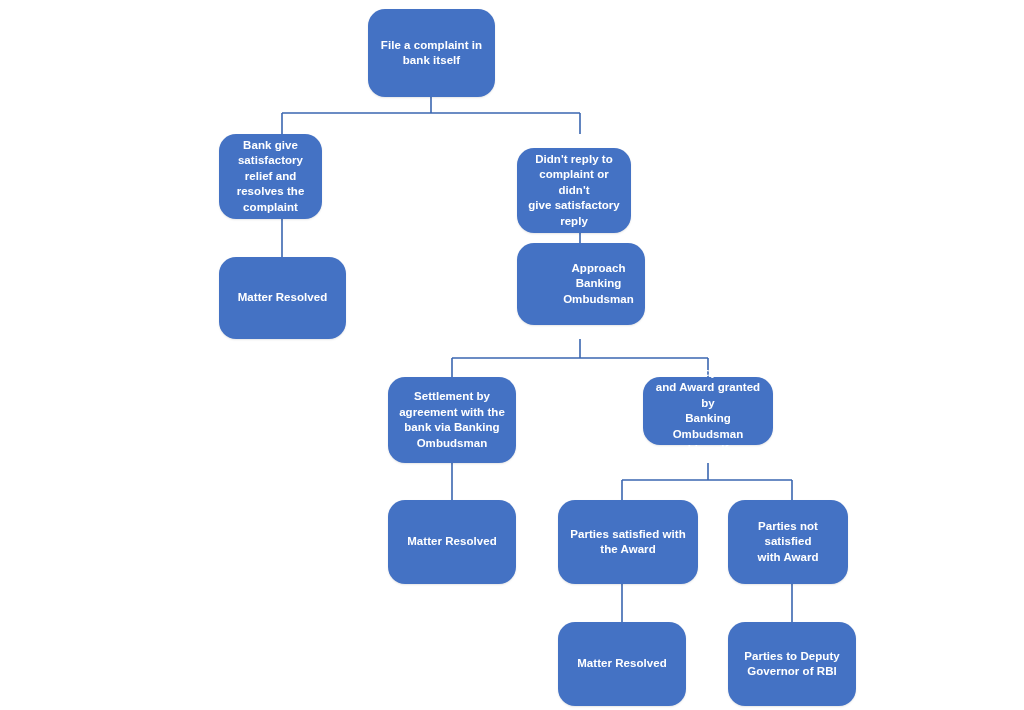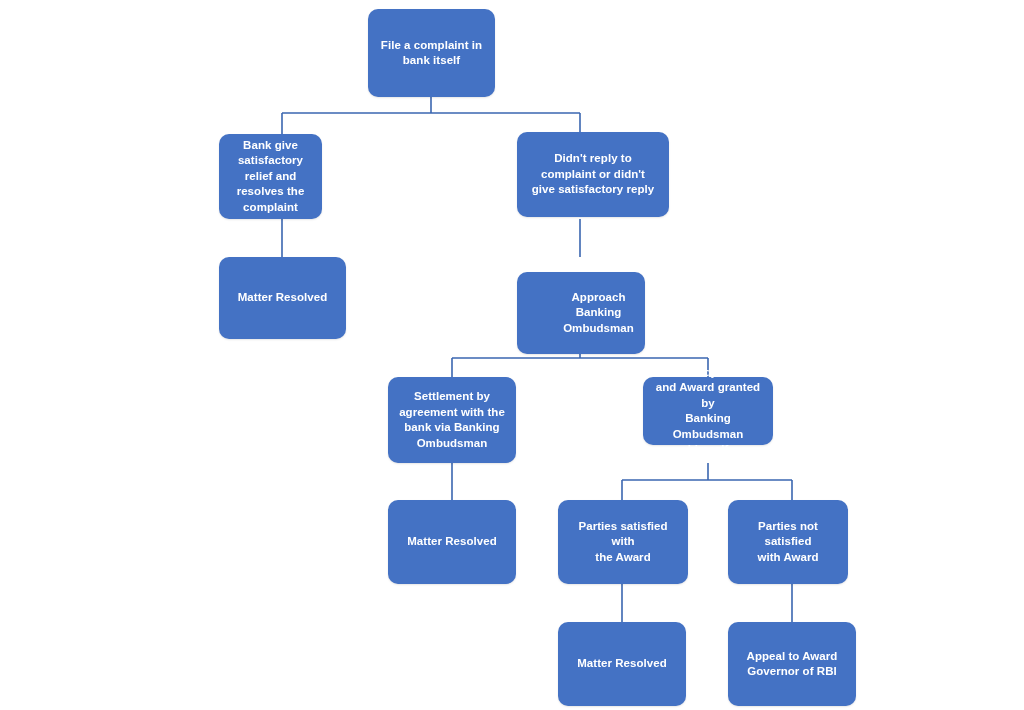--- a/index.html
+++ b/index.html
@@ -23,21 +23,21 @@
     left: 0;
     top: 0;
     width: 1024px;
     height: 710px;
     pointer-events: none;
   }
   .node {
     position: absolute;
     box-sizing: border-box;
     background: #4472C4;
-    border-radius: 10px;
+    border-radius: 17px;
     color: #ffffff;
     display: flex;
     align-items: center;
     justify-content: center;
     text-align: center;
     padding: 4px 9px;
     font-size: 11.5px;
     line-height: 15.5px;
     font-weight: 600;
     letter-spacing: 0.05px;
@@ -78,57 +78,57 @@
   <div id="nodes-layer">
       <div class="node" style="left: 368px; top: 9px; width: 127px; height: 88px; background: rgb(68, 114, 196); color: rgb(255, 255, 255);">
         <span class="label">File a complaint in
 bank itself</span>
       </div>
       <div class="node" style="left: 219px; top: 134px; width: 103px; height: 85px; background: rgb(68, 114, 196); color: rgb(255, 255, 255);">
         <span class="label">Bank give satisfactory
 relief and resolves the
 complaint</span>
       </div>
-      <div class="node" style="left: 517px; top: 132px; width: 152px; height: 85px; background: rgb(68, 114, 196); color: rgb(255, 255, 255);">
+      <div class="node" style="left: 517px; top: 148px; width: 114px; height: 85px; background: rgb(68, 114, 196); color: rgb(255, 255, 255);">
         <span class="label">Didn't reply to
 complaint or didn't
 give satisfactory reply</span>
       </div>
       <div class="node" style="left: 219px; top: 257px; width: 127px; height: 82px; background: rgb(68, 114, 196); color: rgb(255, 255, 255);">
         <span class="label">Matter Resolved</span>
       </div>
-      <div class="node" style="left: 517px; top: 272px; width: 128px; height: 82px; background: rgb(68, 114, 196); color: rgb(255, 255, 255); padding-left: 44px;">
+      <div class="node" style="left: 517px; top: 243px; width: 128px; height: 82px; background: rgb(68, 114, 196); color: rgb(255, 255, 255); padding-left: 44px;">
         <span class="label">Approach Banking
 Ombudsman</span>
       </div>
       <div class="node" style="left: 388px; top: 377px; width: 128px; height: 86px; background: rgb(68, 114, 196); color: rgb(255, 255, 255); justify-content: flex-end;">
         <span class="label">Settlement by
 agreement with the
 bank via Banking
 Ombudsman</span>
       </div>
       <div class="node" style="left: 643px; top: 377px; width: 130px; height: 68px; background: rgb(68, 114, 196); color: rgb(255, 255, 255);">
         <span class="label">Matter adjudiated
 and Award granted by
 Banking Ombudsman
 himself</span>
       </div>
       <div class="node" style="left: 388px; top: 500px; width: 128px; height: 84px; background: rgb(68, 114, 196); color: rgb(255, 255, 255);">
         <span class="label">Matter Resolved</span>
       </div>
-      <div class="node" style="left: 558px; top: 500px; width: 130px; height: 84px; background: rgb(68, 114, 196); color: rgb(255, 255, 255);">
+      <div class="node" style="left: 558px; top: 500px; width: 140px; height: 84px; background: rgb(68, 114, 196); color: rgb(255, 255, 255);">
         <span class="label">Parties satisfied with
 the Award</span>
       </div>
       <div class="node" style="left: 728px; top: 500px; width: 120px; height: 84px; background: rgb(68, 114, 196); color: rgb(255, 255, 255);">
         <span class="label">Parties not satisfied
 with Award</span>
       </div>
       <div class="node" style="left: 558px; top: 622px; width: 128px; height: 84px; background: rgb(68, 114, 196); color: rgb(255, 255, 255);">
         <span class="label">Matter Resolved</span>
       </div>
       <div class="node" style="left: 728px; top: 622px; width: 128px; height: 84px; background: rgb(68, 114, 196); color: rgb(255, 255, 255);">
-        <span class="label">Appeal to Award
+        <span class="label">Parties to Deputy
 Governor of RBI</span>
       </div>
     </div>
 
 </div>
 
 </body></html>

